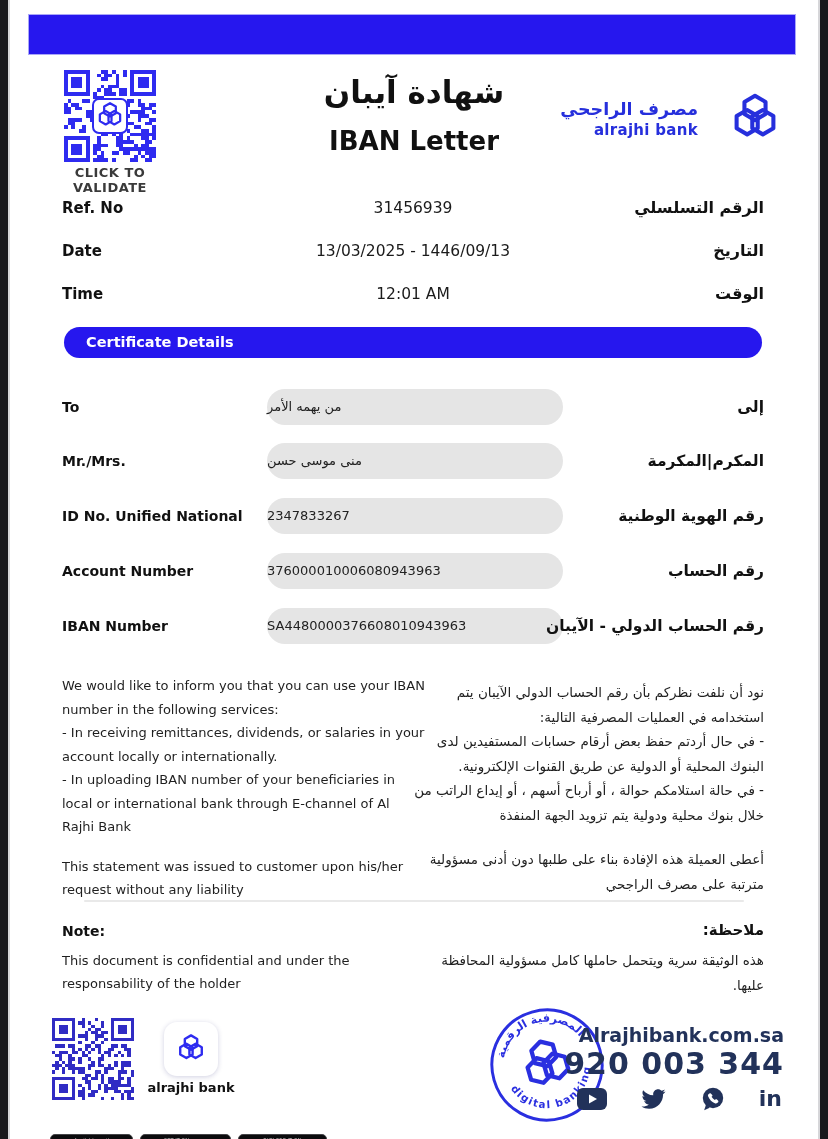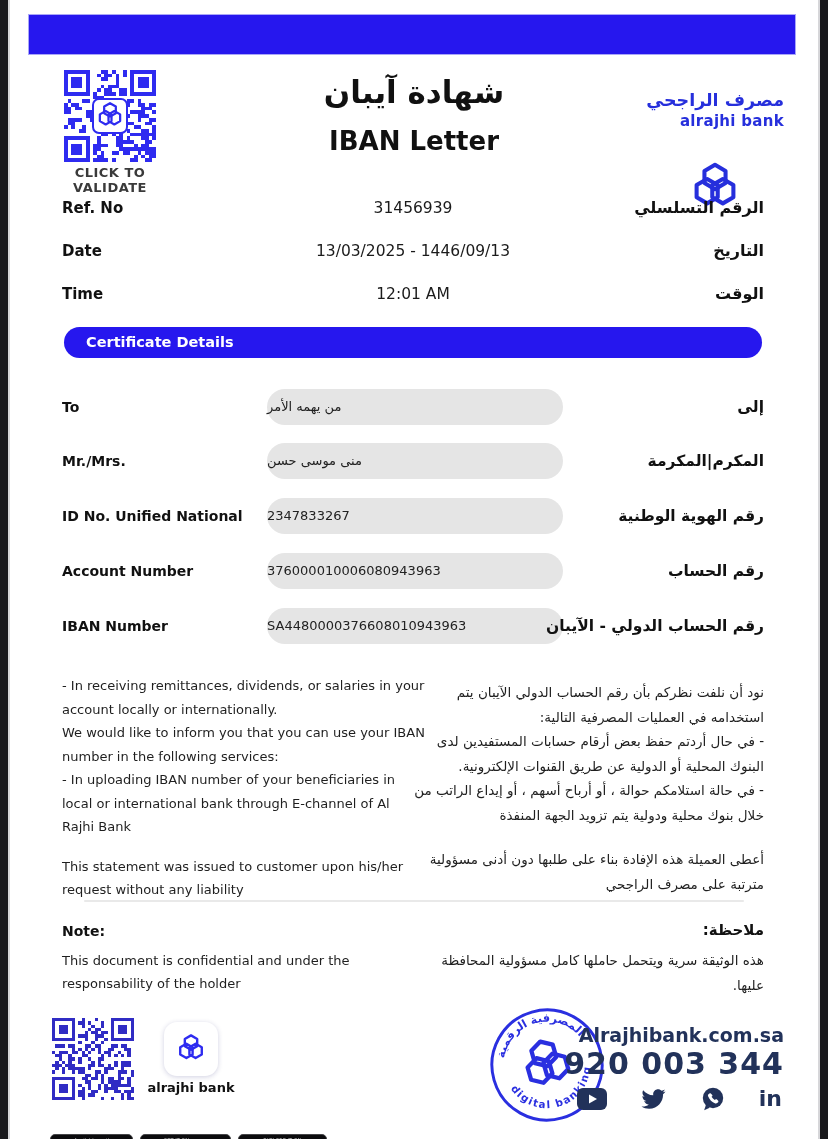--- a/index.html
+++ b/index.html
@@ -16,21 +16,21 @@
 
   
   .qr-wrap{position:absolute;left:64px;top:70px;width:92px;height:92px;}
   .qr-wrap svg{width:100%;height:100%;display:block;}
   .qr-logo{position:absolute;left:50%;top:50%;transform:translate(-50%,-50%);width:32px;height:32px;
            background:#fff;border:2.5px solid #2E2BF0;border-radius:7px;display:flex;align-items:center;justify-content:center;}
   .qr-caption{position:absolute;left:52px;top:165px;width:116px;text-align:center;font-size:13px;
               letter-spacing:.5px;color:#3a3a3a;font-weight:bold;}
   .title-ar{position:absolute;left:0;right:0;top:74px;text-align:center;font-size:31px;font-weight:bold;direction:rtl;}
   .title-en{position:absolute;left:0;right:0;top:126px;text-align:center;font-size:26px;font-weight:bold;}
-  .brand{position:absolute;right:44px;top:90px;display:flex;align-items:center;gap:28px;flex-direction:column;}
+  .brand{position:absolute;right:44px;top:90px;display:flex;align-items:center;gap:28px;}
   .brand-text{text-align:right;color:#262FDC;line-height:1.25;}
   .brand-ar{font-size:17.5px;font-weight:bold;direction:rtl;}
   .brand-en{font-size:15px;font-weight:bold;letter-spacing:.3px;}
   .hex{display:block;}
 
   
   .mrow{position:absolute;left:62px;right:64px;height:24px;}
   .m-label{position:absolute;left:0;font-size:15px;font-weight:bold;line-height:24px;}
   .m-value{position:absolute;left:0;right:0;text-align:center;font-size:15.5px;line-height:24px;color:#1b1b1b;}
   .m-ar{position:absolute;right:0;font-size:16px;font-weight:bold;line-height:24px;direction:rtl;}
@@ -165,22 +165,22 @@
     <div class="d-pill">376000010006080943963</div>
     <div class="d-ar">رقم الحساب</div>
   </div>
   <div class="drow" style="top:608px">
     <div class="d-label">IBAN Number</div>
     <div class="d-pill">SA4480000376608010943963</div>
     <div class="d-ar">رقم الحساب الدولي - الآيبان</div>
   </div>
 
   <div class="info-en">
+    <div>We would like to inform you that you can use your IBAN number in the following services:</div>
     <div>- In receiving remittances, dividends, or salaries in your account locally or internationally.</div>
-    <div>We would like to inform you that you can use your IBAN number in the following services:</div>
     <div>- In uploading IBAN number of your beneficiaries in local or international bank through E-channel of Al Rajhi Bank</div>
     <div class="p2">This statement was issued to customer upon his/her request without any liability</div>
   </div>
   <div class="info-ar">
     <div>نود أن نلفت نظركم بأن رقم الحساب الدولي الآيبان يتم استخدامه في العمليات المصرفية التالية:</div>
     <div>- في حال أردتم حفظ بعض أرقام حسابات المستفيدين لدى البنوك المحلية أو الدولية عن طريق القنوات الإلكترونية.</div>
     <div>- في حالة استلامكم حوالة ، أو أرباح أسهم ، أو إيداع الراتب من خلال بنوك محلية ودولية يتم تزويد الجهة المنفذة</div>
     <div class="p2">أعطى العميلة هذه الإفادة بناء على طلبها دون أدنى مسؤولية مترتبة على مصرف الراجحي</div>
   </div>
 

